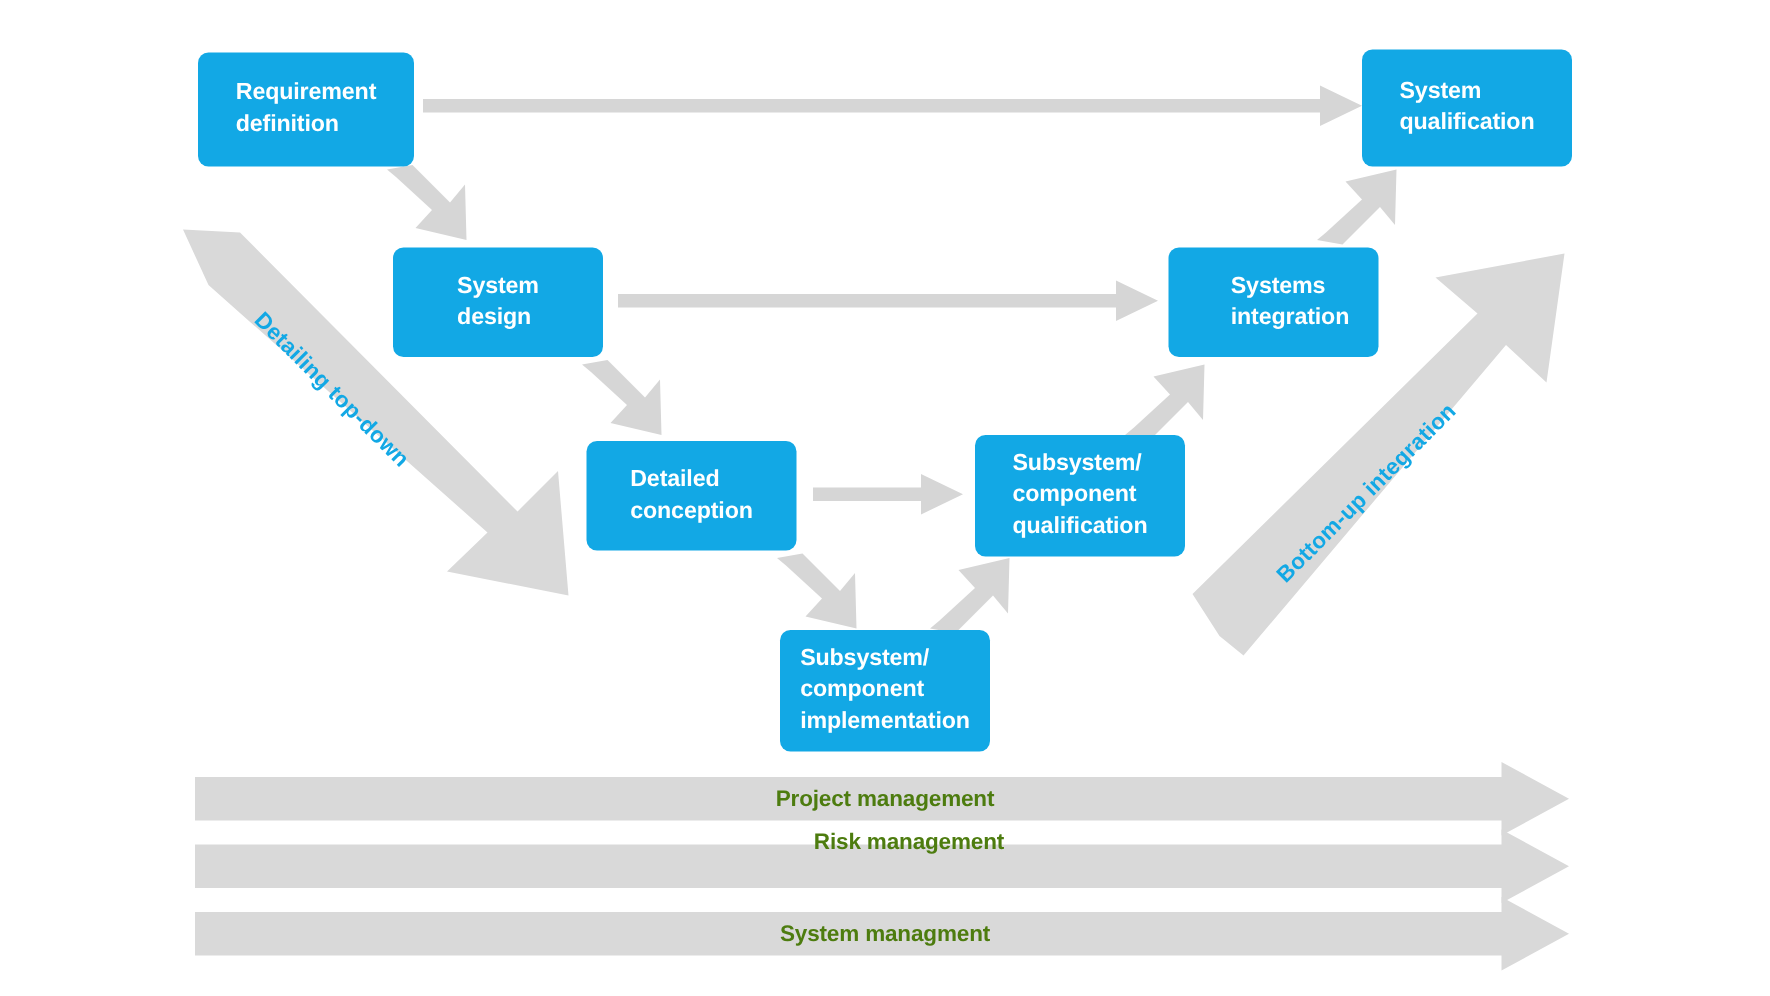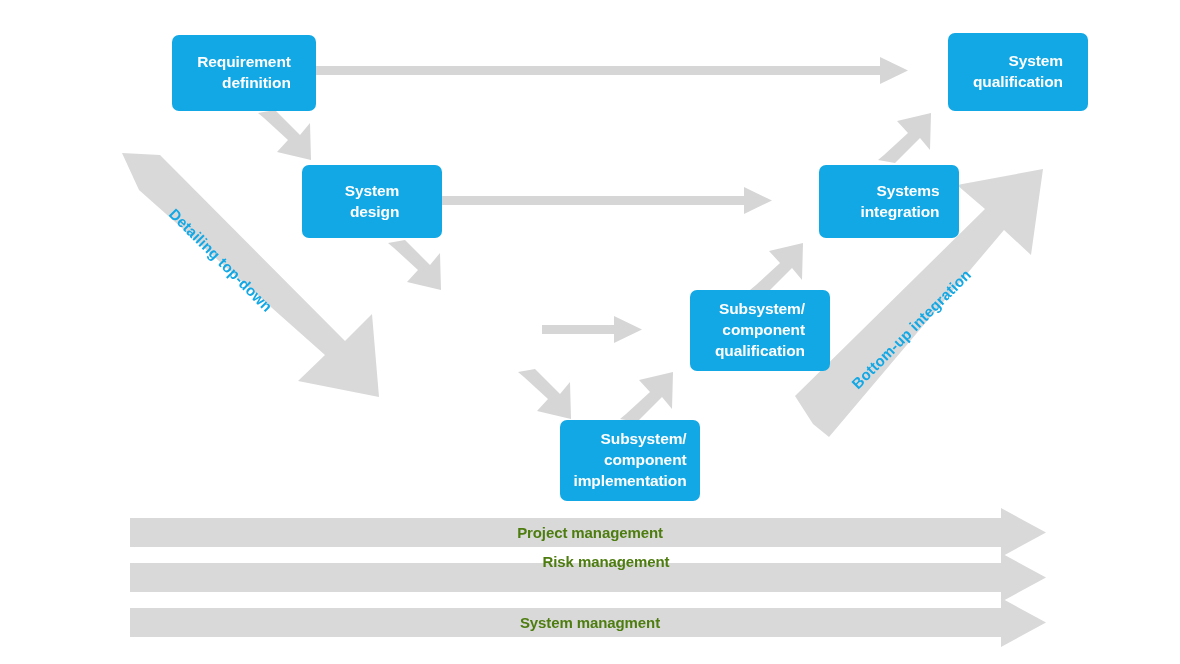--- a/index.html
+++ b/index.html
@@ -25,29 +25,28 @@
     height: 664px;
   }
   .node-box {
     position: absolute;
     box-sizing: border-box;
     background: #12a8e5;
     border-radius: 7px;
     display: flex;
     align-items: center;
     justify-content: center;
-    text-align: right;
+    text-align: left;
     color: #ffffff;
     font-weight: bold;
     font-size: 15.5px;
     line-height: 1.35;
     letter-spacing: -0.1px;
     padding: 4px 8px;
     z-index: 5;
-    margin-left: 40px;
   }
   .node-label {
     white-space: pre-line;
     display: block;
   }
   .band-label {
     position: absolute;
     color: #4d7c0f;
     font-weight: bold;
     font-size: 15px;
@@ -147,20 +146,24 @@
   <div class="node-box" style="left:262px; top:165px; width:140px; height:73px;">
     <span class="node-label">System
 design</span>
   </div>
 
   <div class="node-box" style="left:779px; top:165px; width:140px; height:73px;padding-left:30px;">
     <span class="node-label">Systems
 integration</span>
   </div>
 
+  <div class="node-box" style="left:391px; top:294px; width:140px; height:73px;">
+    <span class="node-label">Detailed
+conception</span>
+  </div>
 
   <div class="node-box" style="left:650px; top:290px; width:140px; height:81px;">
     <span class="node-label">Subsystem/
 component
 qualification</span>
   </div>
 
   <div class="node-box" style="left:520px; top:420px; width:140px; height:81px;">
     <span class="node-label">Subsystem/
 component

